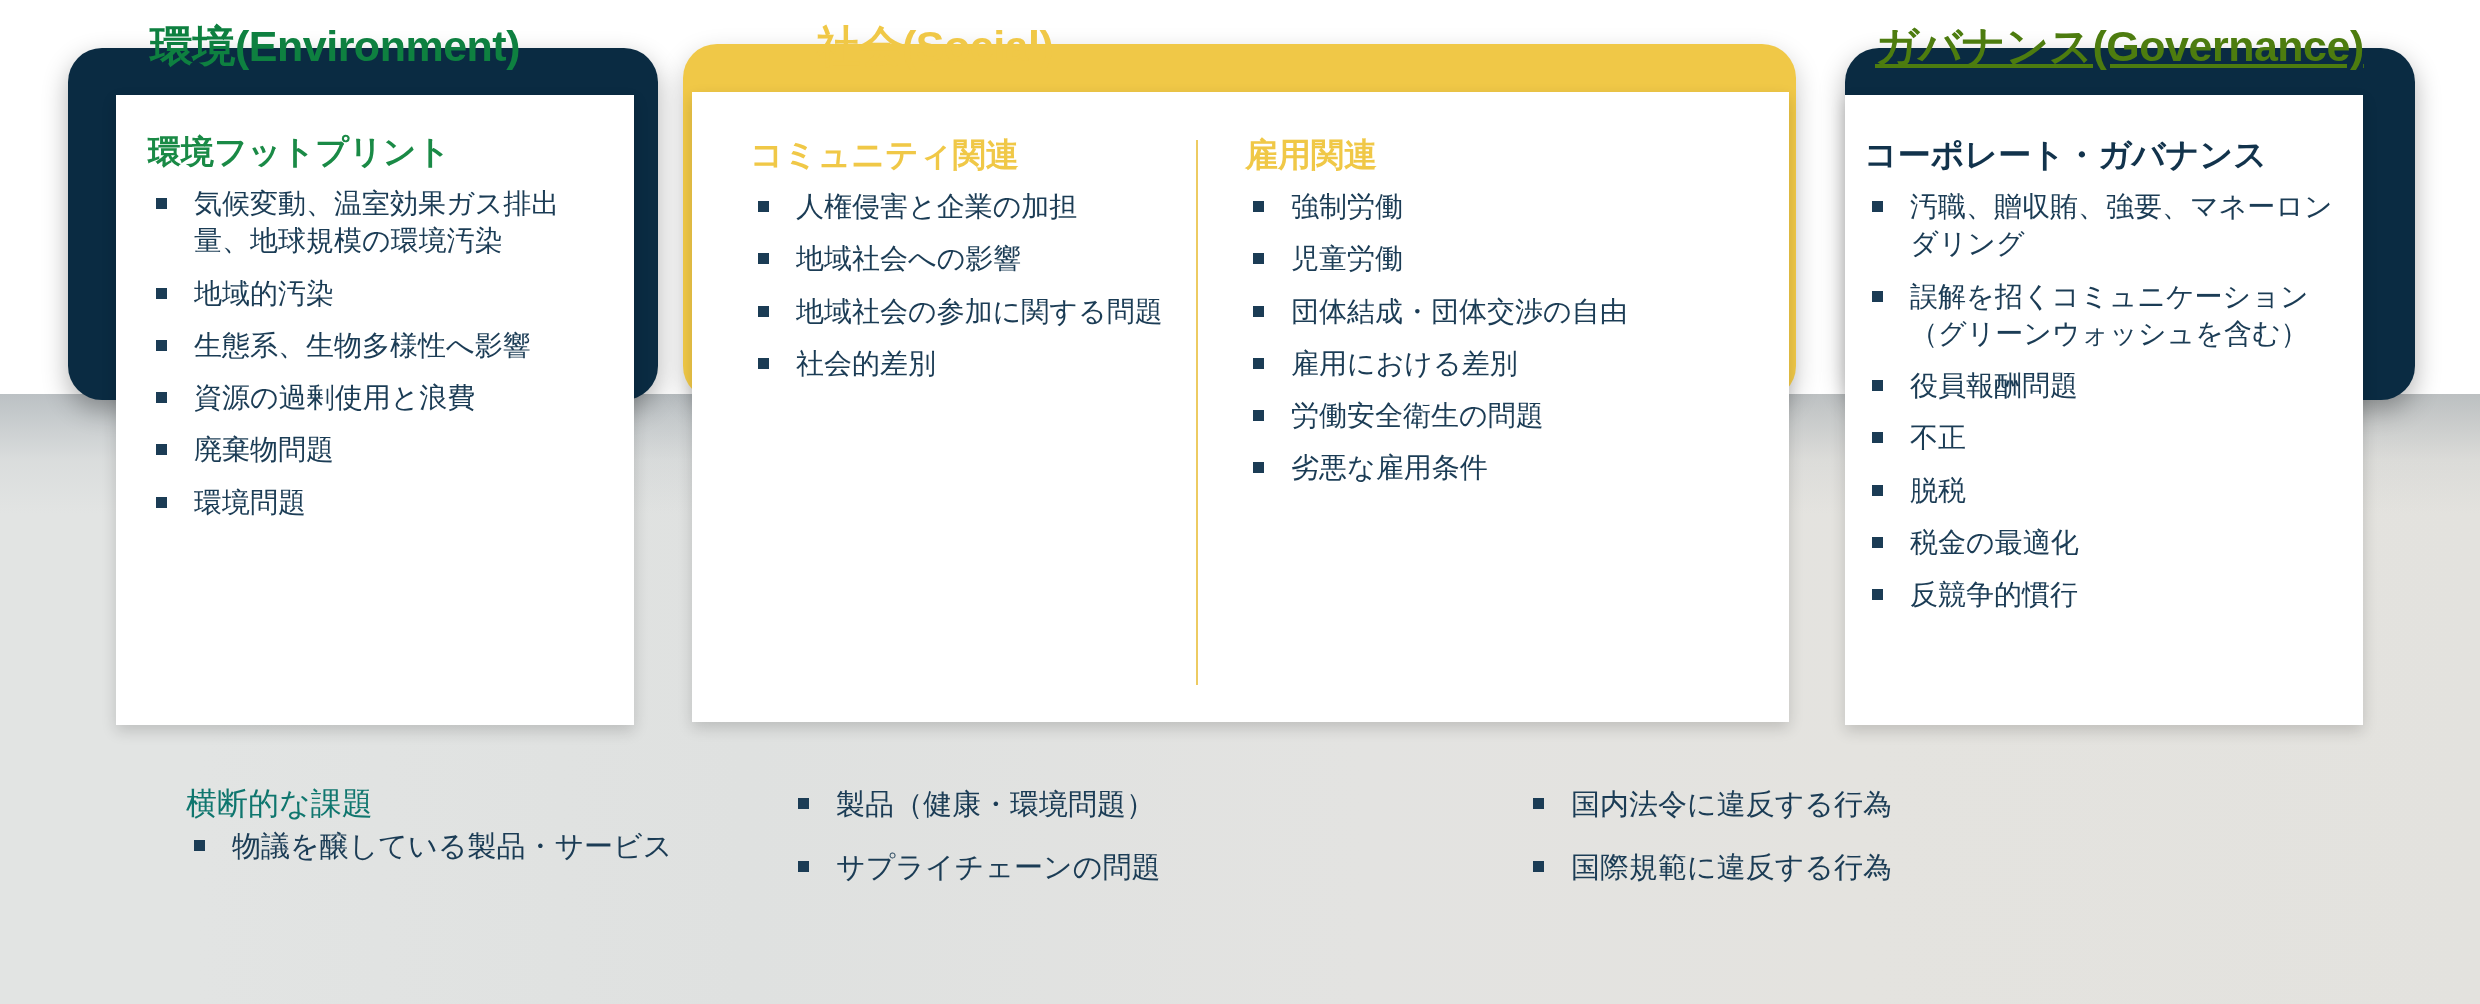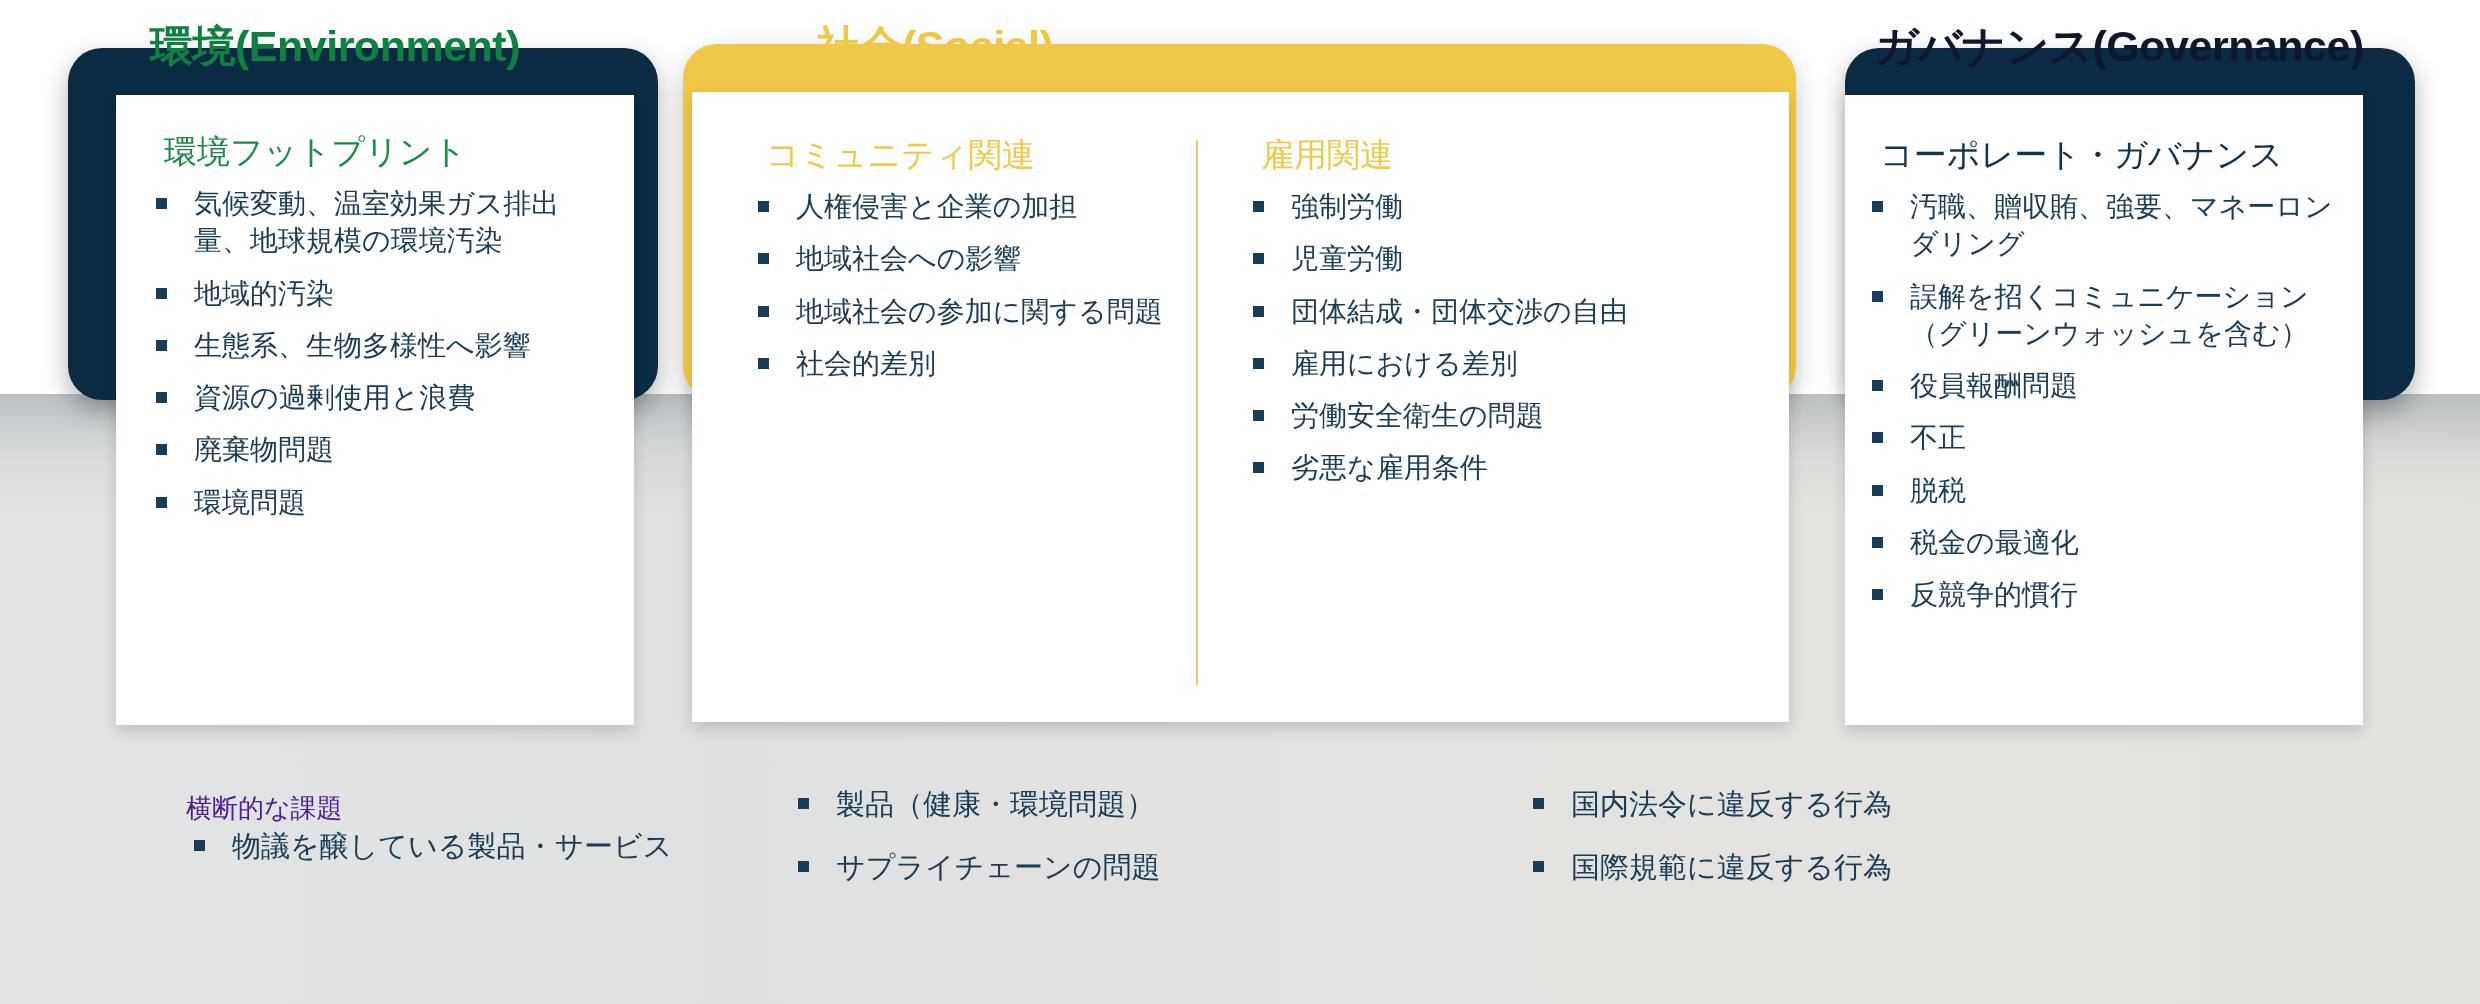--- a/index.html
+++ b/index.html
@@ -117,37 +117,39 @@
   }
   #title-social {
     left: 795px;
     top: 18px;
     color: #f0c847;
     margin-left: 22px;
   }
   #title-governance {
     left: 1875px;
     top: 18px;
-    color: #0f172a;
+    color: #4d7c0f;
+    text-decoration: underline;
   }
 
   
   .col {
     position: absolute;
   }
   #col-env      { left: 148px;  top: 132px; width: 460px; }
   #col-community{ left: 750px;  top: 135px; width: 430px; }
   #col-employment{left: 1245px; top: 135px; width: 500px; }
   #col-gov      { left: 1864px; top: 135px; width: 470px; }
 
   .col-heading {
     font-size: 33px;
     line-height: 1.25;
-    margin: 0 0 12px 16px;
+    margin: 0 0 12px 0;
     white-space: nowrap;
+    font-weight: bold;
   }
   .heading-green  { color: #1a8a46; }
   .heading-gold   { color: #f0c847; }
   .heading-navy   { color: #12334c; }
 
   ul.bullets {
     list-style: none;
     margin: 0;
     padding: 0;
   }
@@ -173,23 +175,23 @@
   #crosscut {
     position: absolute;
     left: 0;
     top: 775px;
     width: 2480px;
     height: 180px;
   }
   #crosscut-title {
     position: absolute;
     left: 186px;
-    top: 16px;
-    font-size: 26px;
-    color: #4c1d95;
+    top: 8px;
+    font-size: 31px;
+    color: #0f766e;
     white-space: nowrap;
   }
   #crosscut-col-1 { position: absolute; left: 186px; top: 52px; width: 560px; }
   #crosscut-col-2 { position: absolute; left: 790px; top: 10px; width: 560px; }
   #crosscut-col-3 { position: absolute; left: 1525px; top: 10px; width: 560px; }
 
   #crosscut ul.bullets > li {
     font-size: 29px;
     margin-bottom: 24px;
   }

